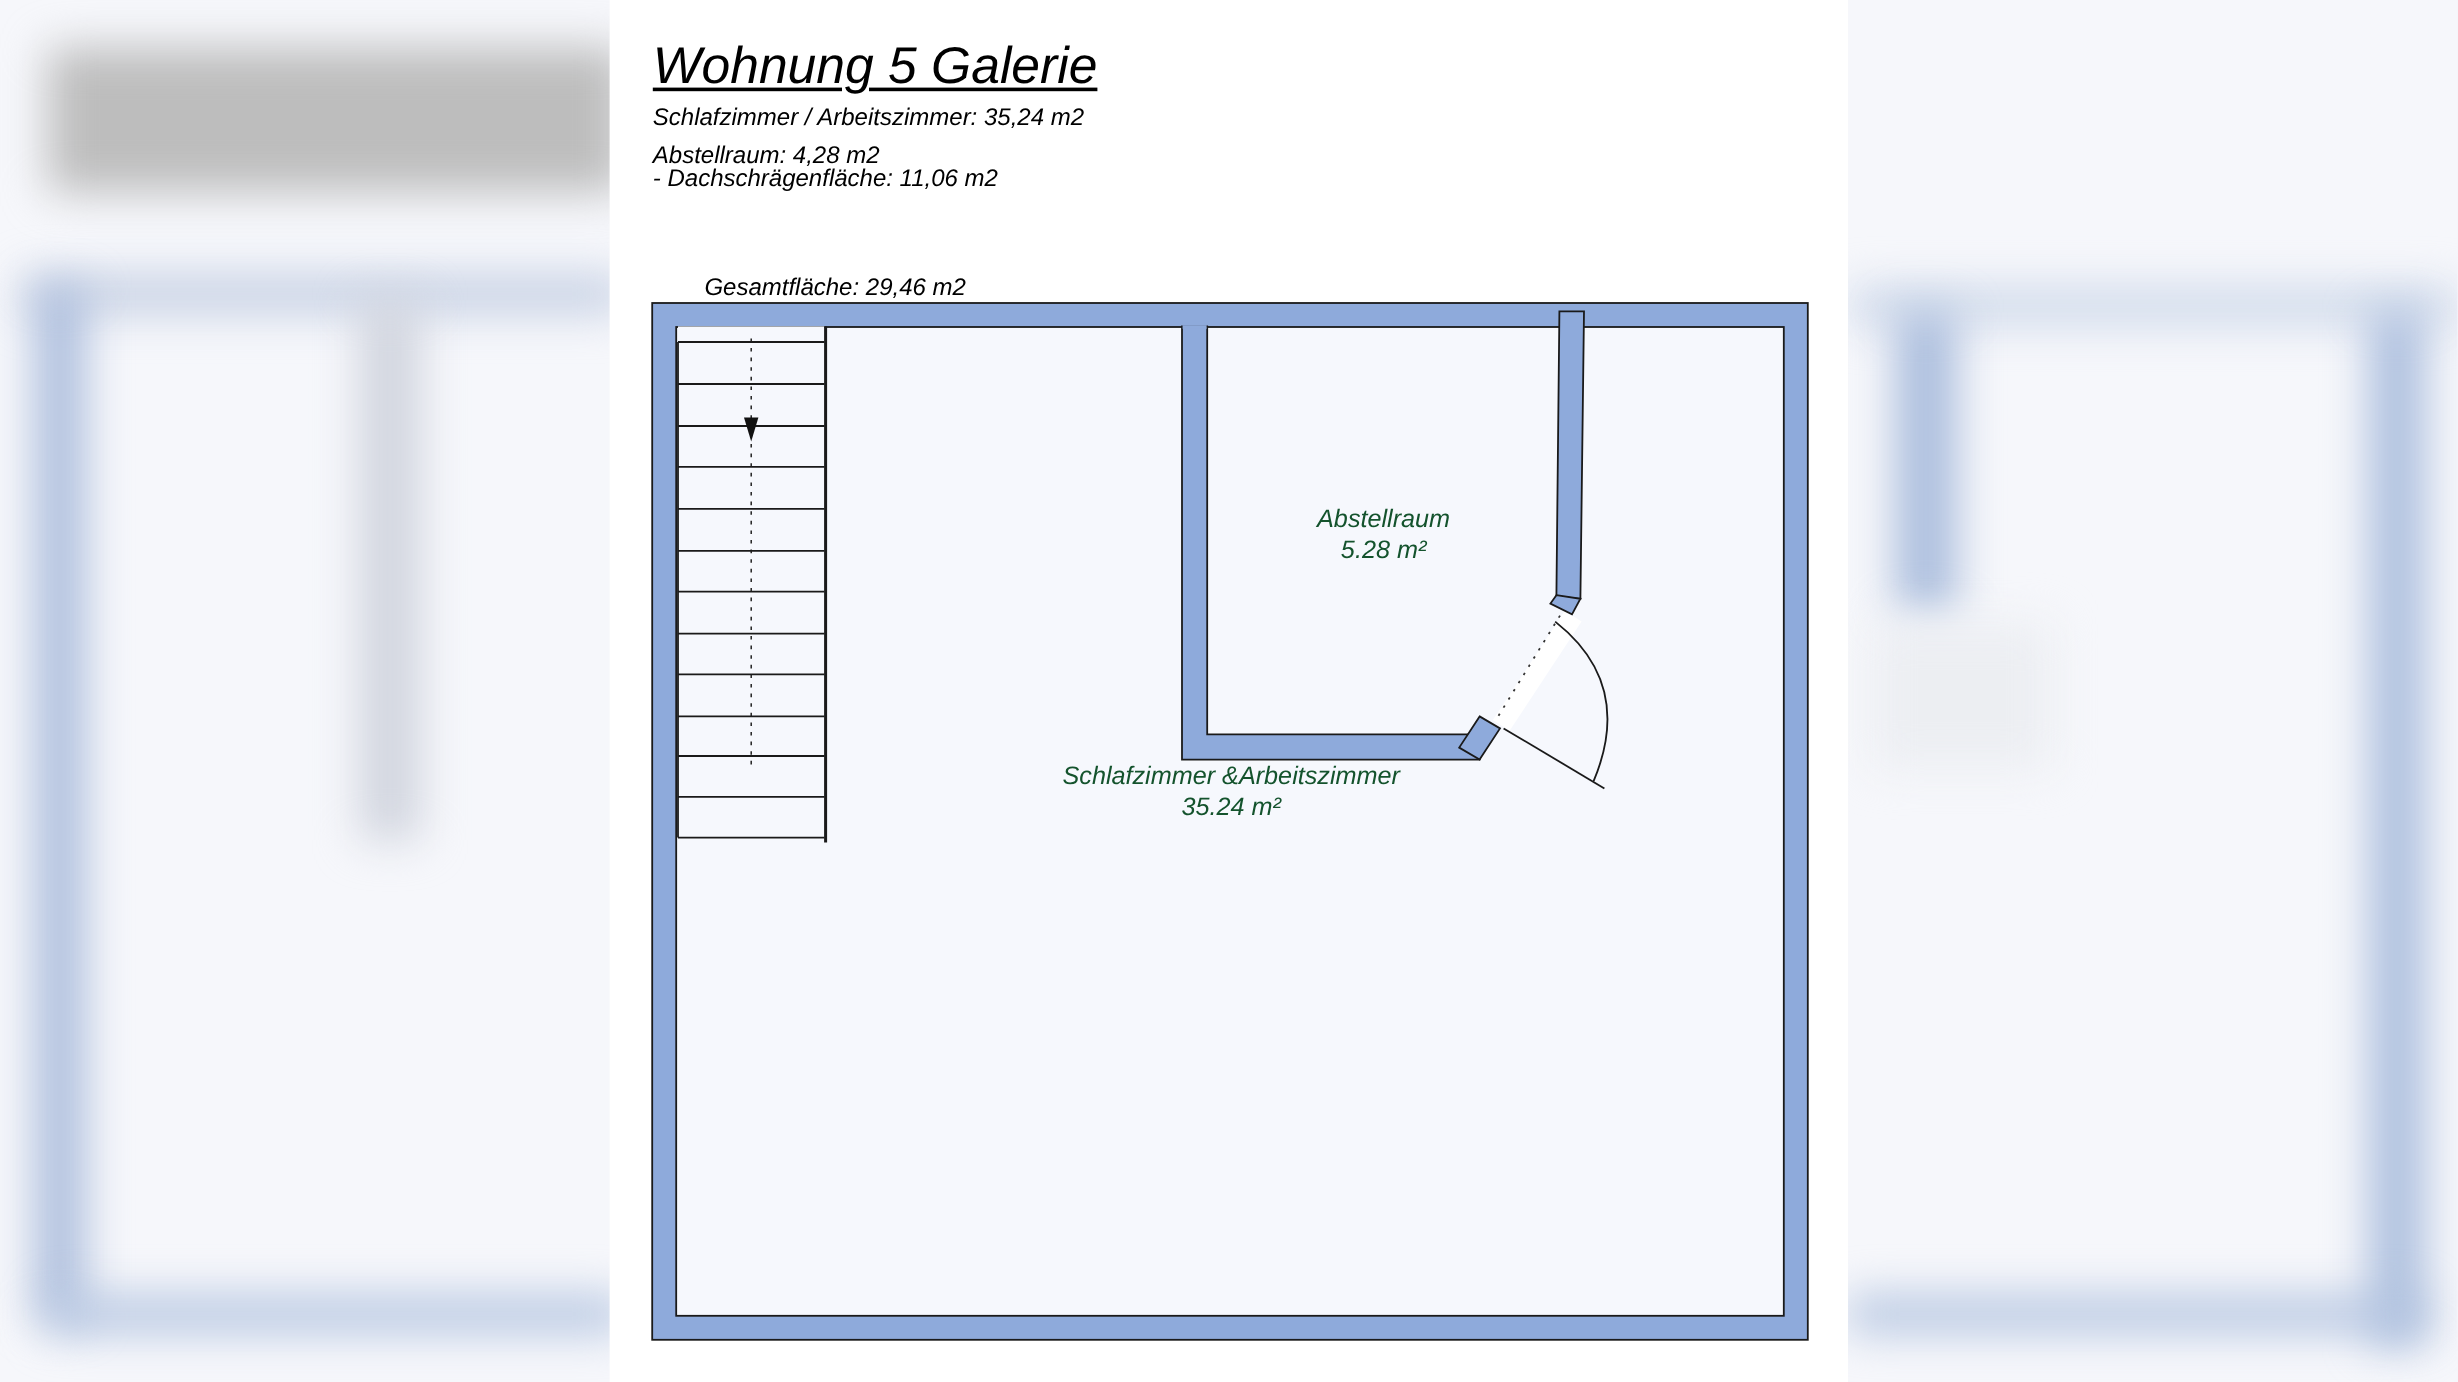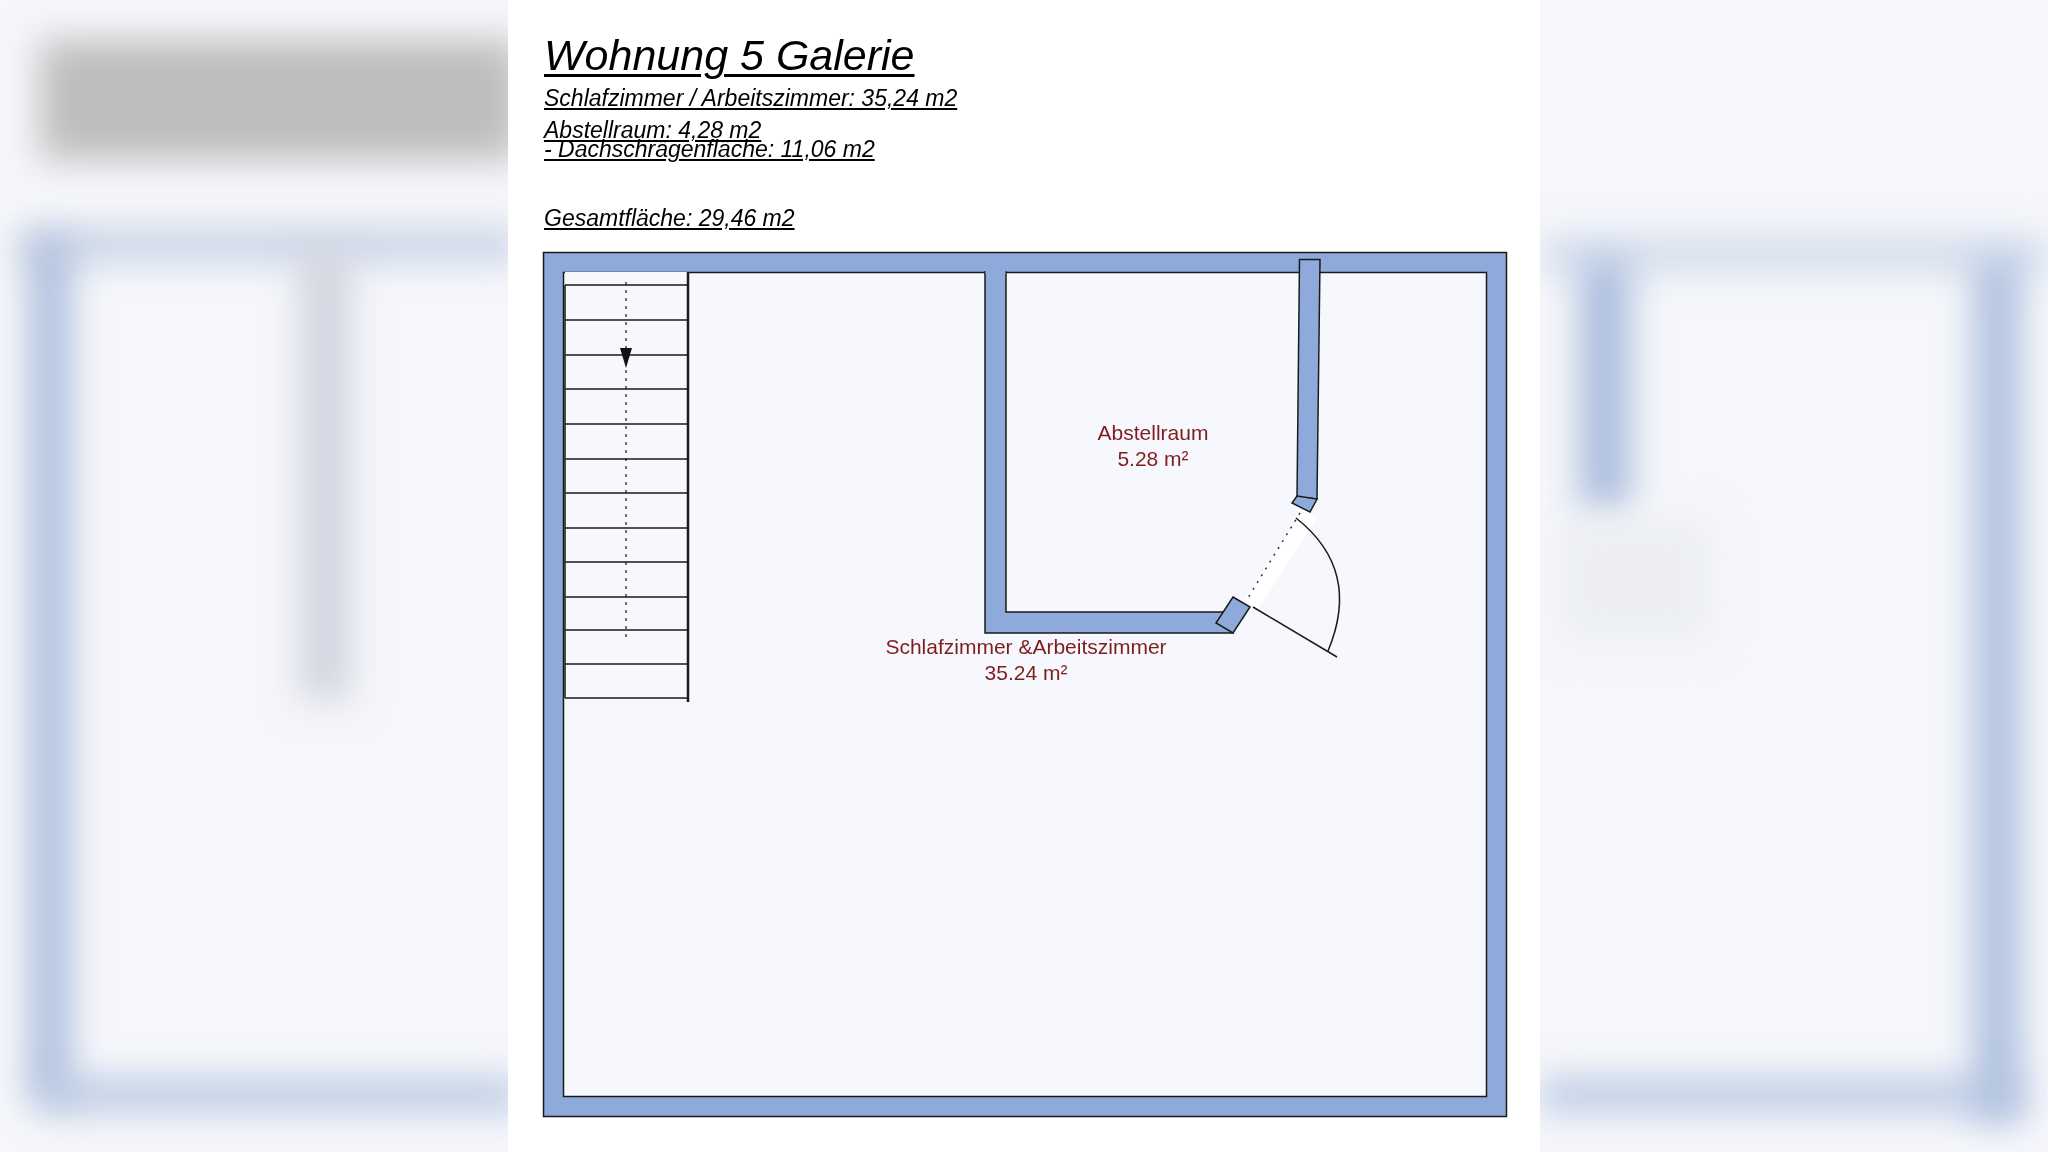--- a/index.html
+++ b/index.html
@@ -18,25 +18,25 @@
     background: #ffffff;
   }
   .plan-svg { position: absolute; left: 0; top: 0; }
   .title {
     position: absolute; left: 544px; top: 31px;
     font-size: 43px; font-style: italic; color: #000;
     text-decoration: underline; text-decoration-thickness: 3px;
     text-underline-offset: 4px; white-space: nowrap; line-height: 48px;
   }
   .summary-line {
-    position: absolute; left: 544px; font-size: 23px; font-style: italic;
-    color: #000; white-space: nowrap; line-height: 32px; text-decoration: underline;
+    position: absolute; left: 544px; font-size: 20px; font-style: italic;
+    color: #000; white-space: nowrap; line-height: 32px;
   }
   .room-label {
-    position: absolute; font-size: 21px; color: #7f1d1d;
+    position: absolute; font-size: 21px; font-style: italic; color: #14532d;
     text-align: center; line-height: 26px; white-space: nowrap;
   }
 </style>
 </head>
 <body>
 
 <div class="bg-blur">
   <div class="b" style="left:40px;top:40px;width:480px;height:120px;background:#bdbdbd;"></div>
   <div class="b" style="left:20px;top:230px;width:500px;height:30px;background:#c2cde2;"></div>
   <div class="b" style="left:30px;top:240px;width:40px;height:860px;background:#a9bbdb;"></div>
@@ -48,21 +48,21 @@
   <div class="b" style="left:40px;top:1080px;width:480px;height:30px;background:#b3c4e0;"></div>
   <div class="b" style="left:1540px;top:1080px;width:480px;height:30px;background:#b3c4e0;"></div>
 </div>
 
 <div class="page"></div>
 
 <div class="title">Wohnung 5 Galerie</div>
 <div class="summary-line" style="top:82px;">Schlafzimmer / Arbeitszimmer: 35,24 m2</div>
 <div class="summary-line" style="top:114px;">Abstellraum: 4,28 m2</div>
 <div class="summary-line" style="top:133px;">- Dachschrägenfläche: 11,06 m2</div>
-<div class="summary-line" style="top:202px;">Gesamtfläche: 29,46 m2</div>
+<div class="summary-line" style="top:224px;margin-left:43px;">Gesamtfläche: 29,46 m2</div>
 
 <svg class="plan-svg" width="2048" height="1152" viewBox="0 0 2048 1152">
 
   <g>
     <rect x="543.5" y="252.5" width="963" height="864" fill="#8eaadb" stroke="#1a1a1a" stroke-width="1.5"></rect>
     <rect x="563.5" y="272.5" width="923" height="824" fill="#f6f8fd" stroke="#1a1a1a" stroke-width="1.5"></rect>
   </g>
 
   <g>
     <polygon points="985,272 1006,272 1006,612 1240,612 1233,633 985,633" fill="#8eaadb" stroke="#1a1a1a" stroke-width="1.5"></polygon>

